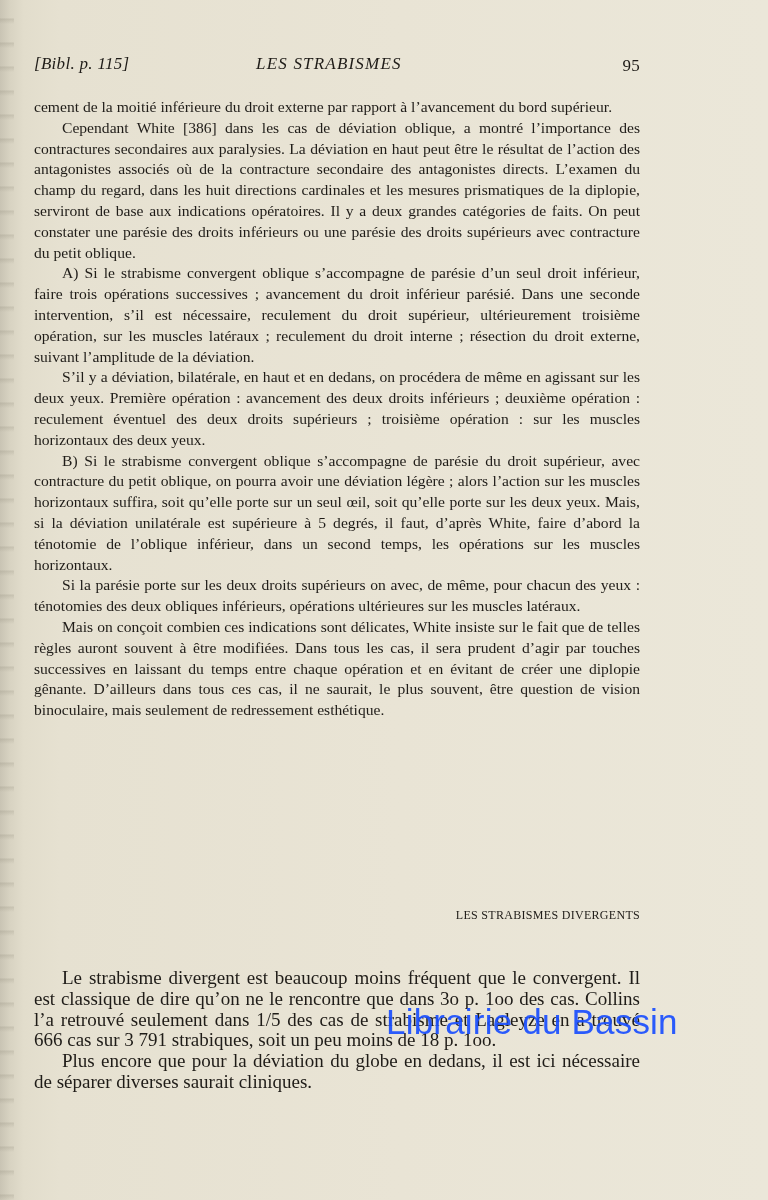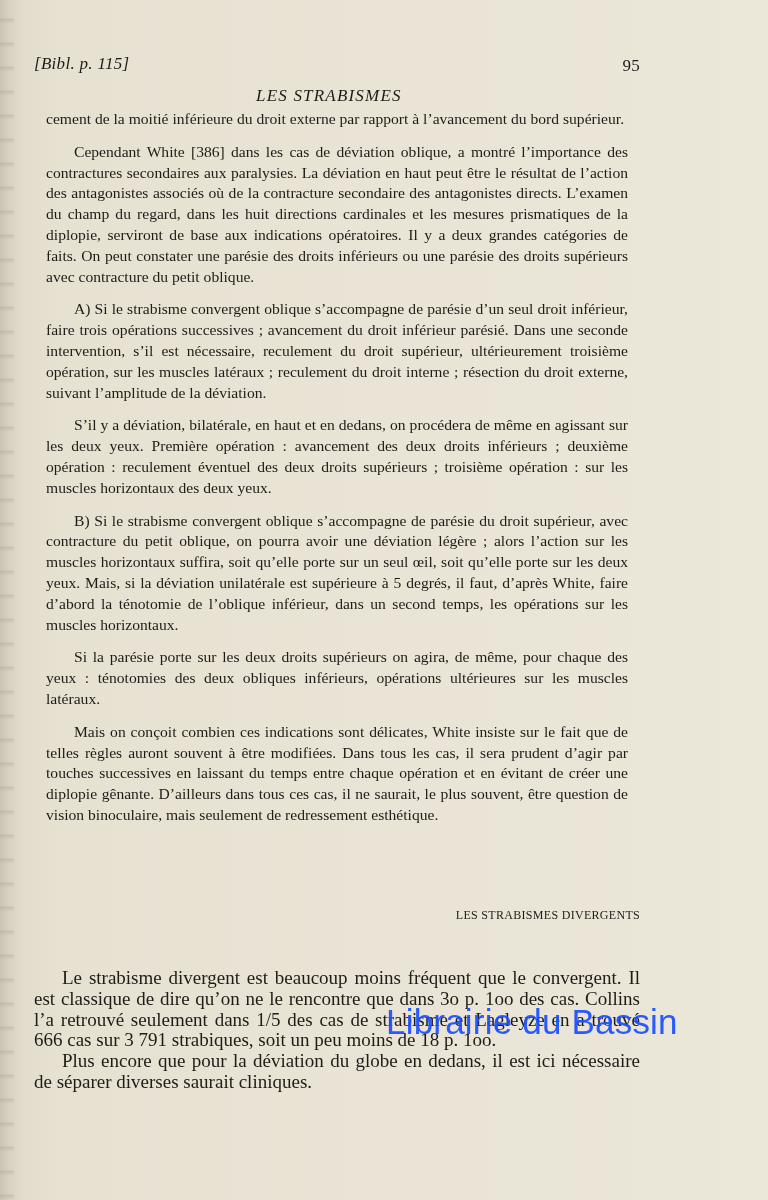--- a/index.html
+++ b/index.html
@@ -32,34 +32,34 @@
     position: absolute;
     top: 54px;
     left: 0;
     width: 606px;
     height: 24px;
     font-style: italic;
     font-size: 17px;
     letter-spacing: 0.3px;
   }
   .rh-left { position: absolute; left: 0; top: 0; }
-  .rh-center { position: absolute; left: 222px; top: 0; letter-spacing: 1.2px; margin-top: 32px; }
+  .rh-center { position: absolute; left: 222px; top: 0; letter-spacing: 1.2px; }
   .rh-right { position: absolute; right: 0; top: 2px; font-style: normal; font-size: 17px; text-align: right; }
   .body-text {
     position: absolute;
     top: 97px;
     left: 0;
     width: 606px;
     font-size: 15.6px;
     line-height: 20.8px;
     text-align: justify;
     hyphens: none;
   }
   .body-text p {
-    margin: 12px;
+    margin: 0;
     text-indent: 28px;
   }
   .body-text p.cont { text-indent: 0; }
   .section-title {
     position: absolute;
     top: 908px;
     left: 0;
     width: 606px;
     text-align: right;
     font-size: 12px;
@@ -99,21 +99,21 @@
     <span class="rh-center">LES STRABISMES</span>
     <span class="rh-right">95</span>
   </div>
 
   <div class="body-text">
     <p class="cont">cement de la moitié inférieure du droit externe par rapport à l’avancement du bord supérieur.</p>
     <p>Cependant White [386] dans les cas de déviation oblique, a montré l’importance des contractures secondaires aux paralysies. La déviation en haut peut être le résultat de l’action des antagonistes associés où de la contracture secondaire des antagonistes directs. L’examen du champ du regard, dans les huit directions cardinales et les mesures prismatiques de la diplopie, serviront de base aux indications opératoires. Il y a deux grandes catégories de faits. On peut constater une parésie des droits inférieurs ou une parésie des droits supérieurs avec contracture du petit oblique.</p>
     <p>A) Si le strabisme convergent oblique s’accompagne de parésie d’un seul droit inférieur, faire trois opérations successives ; avancement du droit inférieur parésié. Dans une seconde intervention, s’il est nécessaire, reculement du droit supérieur, ultérieurement troisième opération, sur les muscles latéraux ; reculement du droit interne ; résection du droit externe, suivant l’amplitude de la déviation.</p>
     <p>S’il y a déviation, bilatérale, en haut et en dedans, on procédera de même en agissant sur les deux yeux. Première opération : avancement des deux droits inférieurs ; deuxième opération : reculement éventuel des deux droits supérieurs ; troisième opération : sur les muscles horizontaux des deux yeux.</p>
     <p>B) Si le strabisme convergent oblique s’accompagne de parésie du droit supérieur, avec contracture du petit oblique, on pourra avoir une déviation légère ; alors l’action sur les muscles horizontaux suffira, soit qu’elle porte sur un seul œil, soit qu’elle porte sur les deux yeux. Mais, si la déviation unilatérale est supérieure à 5 degrés, il faut, d’après White, faire d’abord la ténotomie de l’oblique inférieur, dans un second temps, les opérations sur les muscles horizontaux.</p>
-    <p>Si la parésie porte sur les deux droits supérieurs on agira, de même, pour chaque des yeux : ténotomies des deux obliques inférieurs, opérations ultérieures sur les muscles latéraux.</p>
+    <p>Si la parésie porte sur les deux droits supérieurs on avec, de même, pour chacun des yeux : ténotomies des deux obliques inférieurs, opérations ultérieures sur les muscles latéraux.</p>
     <p>Mais on conçoit combien ces indications sont délicates, White insiste sur le fait que de telles règles auront souvent à être modifiées. Dans tous les cas, il sera prudent d’agir par touches successives en laissant du temps entre chaque opération et en évitant de créer une diplopie gênante. D’ailleurs dans tous ces cas, il ne saurait, le plus souvent, être question de vision binoculaire, mais seulement de redressement esthétique.</p>
   </div>
 
   <div class="section-title">LES STRABISMES DIVERGENTS</div>
 
   <div class="section-text">
     <p>Le strabisme divergent est beaucoup moins fréquent que le convergent. Il est classique de dire qu’on ne le rencontre que dans 3o p. 1oo des cas. Collins l’a retrouvé seulement dans 1/5 des cas de strabisme et Lagleyze en a trouvé 666 cas sur 3 791 strabiques, soit un peu moins de 18 p. 1oo.</p>
     <p>Plus encore que pour la déviation du globe en dedans, il est ici nécessaire de séparer diverses saurait cliniques.</p>
   </div>
 

